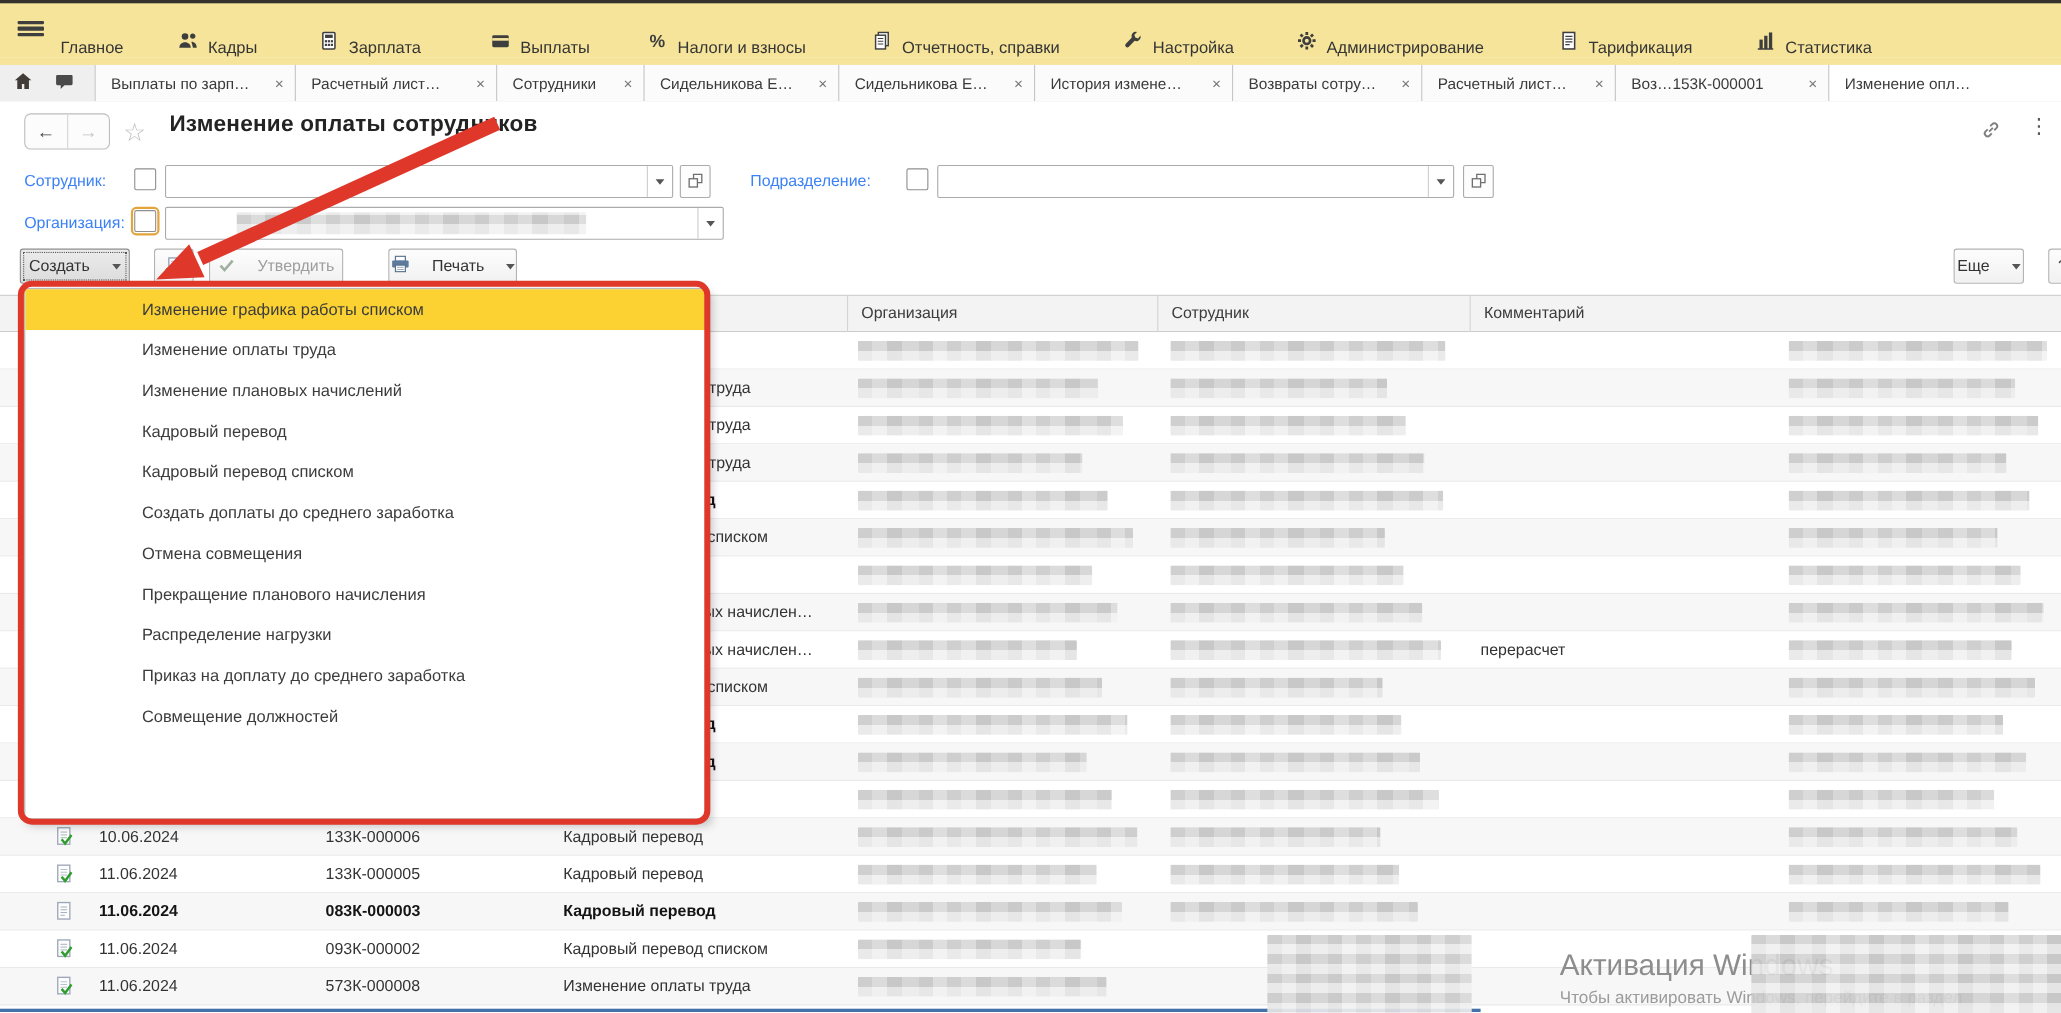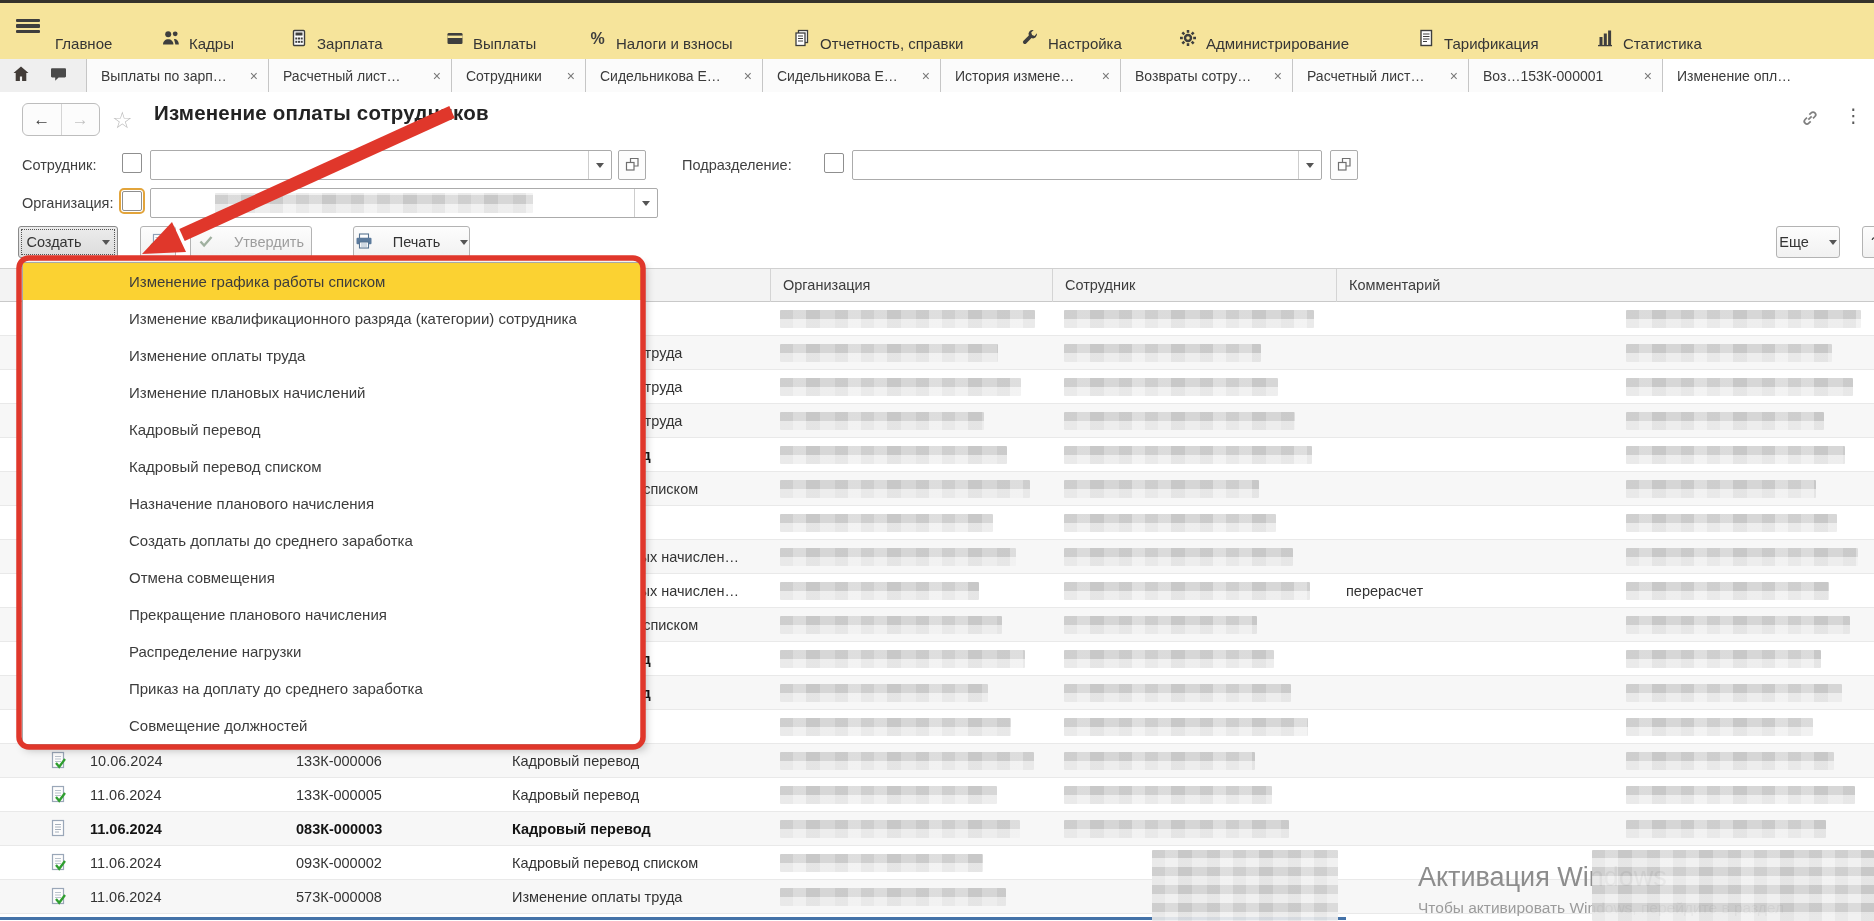--- a/index.html
+++ b/index.html
@@ -30,21 +30,21 @@
   #titlebar{top:92px;left:0;right:0;height:50px;background:#fff;z-index:1}
   #navpair{left:22px;top:11px;width:76px;height:31px;border:1px solid #bdbdbd;border-radius:6px;background:#fcfcfc;display:flex}
   #navpair button{flex:1;border:none;background:none;font-size:17px;cursor:pointer;padding:0}
   #back-btn{color:#3f3f3f;border-right:1px solid #d5d5d5 !important}
   #fwd-btn{color:#c3c3c3}
   #fav-star{left:112px;top:15px;font-size:23px;color:#bdbdbd;cursor:pointer}
   #page-title{left:154px;top:9px;margin:0;font-size:20.5px;font-weight:700;color:#232323;letter-spacing:.2px}
   #link-ic{left:1800px;top:16px;cursor:pointer}
   #dots-ic{left:1844px;top:12px;font-size:19px;color:#5a5a5a;cursor:pointer}
   
-  .f-label{position:absolute;font-size:14.5px;color:#404040}
+  .f-label{position:absolute;font-size:14.5px;color:#3b82f6}
   .cbx{position:absolute;width:18px;height:18px;background:#fff;border:1px solid #8f8f8f;border-radius:2px;cursor:pointer}
   .combo{position:absolute;height:30px;background:#fff;border:1px solid #ababab;border-radius:2px;box-sizing:border-box;display:flex;cursor:text}
   .combo .fill{flex:1;position:relative}
   .combo .arr{flex:0 0 22px;border-left:1px solid #cdcdcd;display:flex;align-items:center;justify-content:center;cursor:pointer}
   .tri{width:0;height:0;border-left:4.5px solid transparent;border-right:4.5px solid transparent;border-top:5px solid #555}
   .choose-btn{position:absolute;width:28px;height:30px;background:#fdfdfd;border:1px solid #ababab;border-radius:2px;box-sizing:border-box;display:flex;align-items:center;justify-content:center;cursor:pointer;padding:0}
   
   .tb-btn{position:absolute;top:226px;height:32px;background:linear-gradient(#fdfdfd,#f1f1f1);border:1px solid #b3b3b3;border-radius:3px;font-size:14.5px;color:#333;display:flex;align-items:center;justify-content:center;gap:20px;cursor:pointer;box-sizing:border-box;font-family:inherit}
   #btn-create{left:18px;width:100px;background:linear-gradient(#ececec,#dcdcdc);border-color:#8a8a8a;outline:1px dotted #555;outline-offset:-4px}
   #btn-copy{left:140px;width:36px}
@@ -473,26 +473,24 @@
 <div id="watermark">
   <span id="wm1">Активация Windows</span>
   <span id="wm2">Чтобы активировать Windows, перейдите в раздел</span>
 </div>
 <span class="blur abs" style="left:1152px;top:850px;width:186px;height:71px"></span>
 <span class="blur abs" style="left:1592px;top:850px;width:282px;height:71px"></span>
 <div id="blue-line" class="abs"></div>
 
 <div id="create-menu" class="abs">
     <div class="dd-item hl">Изменение графика работы списком</div>
-    <div class="dd-item">Изменение квалификационного разряда (категории) сотрудника</div>
     <div class="dd-item">Изменение оплаты труда</div>
     <div class="dd-item">Изменение плановых начислений</div>
     <div class="dd-item">Кадровый перевод</div>
     <div class="dd-item">Кадровый перевод списком</div>
-    <div class="dd-item">Назначение планового начисления</div>
     <div class="dd-item">Создать доплаты до среднего заработка</div>
     <div class="dd-item">Отмена совмещения</div>
     <div class="dd-item">Прекращение планового начисления</div>
     <div class="dd-item">Распределение нагрузки</div>
     <div class="dd-item">Приказ на доплату до среднего заработка</div>
     <div class="dd-item">Совмещение должностей</div>
   </div>
 
 <svg id="annotation" width="1874" height="921">
   <rect x="19" y="258" width="624" height="489" rx="10" fill="none" stroke="#e0372b" stroke-width="5.5"></rect>

